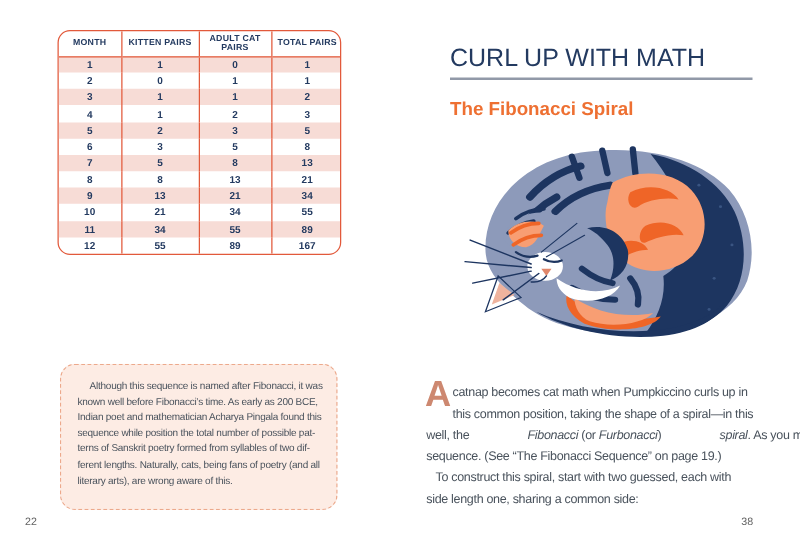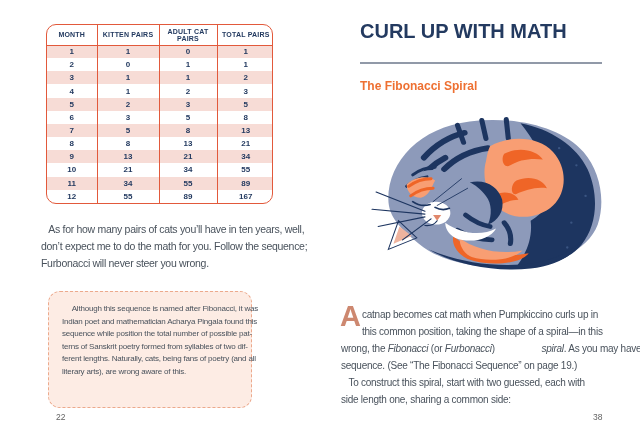--- a/index.html
+++ b/index.html
@@ -22,35 +22,35 @@
     color:var(--navy);border-bottom:1px solid var(--coral);text-align:center;vertical-align:middle;}
   table.fib td{height:13px;font-size:8px;font-weight:700;color:var(--navy);
     text-align:center;vertical-align:middle;}
   table.fib th+th, table.fib td+td{border-left:1px solid var(--coral);}
   table.fib tr.shaded td{background:var(--peach);}
   table.fib col.c1{width:50px;} table.fib col.c2{width:62px;}
   table.fib col.c3{width:58px;} table.fib col.c4{width:57px;}
 
   .left-par{position:absolute;left:41px;top:221px;color:var(--text);
     font-size:10.5px;line-height:17px;letter-spacing:-.3px;white-space:pre;}
-  .note-box{position:absolute;left:48px;top:291px;width:204px;height:117px;
+  .note-box{position:absolute;left:48px;top:291px;width:222px;height:117px;
     background:var(--box-bg);border:1.5px dashed var(--box-border);border-radius:12px;
     padding:11px 13px 0 13px;}
   .note-box .line{font-size:8px;line-height:12.6px;letter-spacing:-.2px;
     color:var(--text);white-space:pre;}
 
   .pagenum{position:absolute;font-size:8.5px;color:var(--pagenum);}
-  .pagenum.left{left:20px;top:412px;margin-left:36px;}
+  .pagenum.left{left:20px;top:412px;}
   .pagenum.right{left:593px;top:412px;}
 
   
-  .title{position:absolute;left:360px;top:20px;font-size:20px;font-weight:700;
+  .title{position:absolute;left:360px;top:36px;font-size:20px;font-weight:400;
     letter-spacing:0;color:var(--navy);white-space:nowrap;}
   .title-rule{position:absolute;left:360px;top:62px;width:242px;height:2px;background:var(--rule);}
-  .subtitle{position:absolute;left:360px;top:79px;font-size:12px;font-weight:700;color:var(--orange);}
+  .subtitle{position:absolute;left:360px;top:79px;font-size:15px;font-weight:700;color:var(--orange);}
 
   .cat-illo{position:absolute;left:368px;top:108px;width:244px;height:172px;}
 
   .body-par{position:absolute;left:341px;top:306px;color:var(--text);
     font-size:10px;line-height:17px;letter-spacing:-.25px;}
   .body-par .line{white-space:pre;}
   .body-par .line:nth-child(1),.body-par .line:nth-child(2){padding-left:21px;}
   .dropcap{position:absolute;left:340px;top:301px;font-size:29px;line-height:30px;
     font-weight:700;color:var(--dropcap);}
 
@@ -152,24 +152,24 @@
           <tr>
             <td>12</td>
             <td>55</td>
             <td>89</td>
             <td>167</td>
           </tr>
         </tbody>
     </table>
   </div>
 
-  <div class="left-par"><div class="line">   As for how many pairs of cats you’ll have in ten years, well,</div><div class="line">don’t expect me to do the math for you. Follow the sequence;</div><div class="line">Furbonacci will never steer you wrong.</div></div>
 
   <div class="note-box">
       <div class="line">     Although this sequence is named after Fibonacci, it was</div>
+      <div class="line">known well before Fibonacci’s time. As early as 200 BCE,</div>
       <div class="line">Indian poet and mathematician Acharya Pingala found this</div>
       <div class="line">sequence while position the total number of possible pat-</div>
       <div class="line">terns of Sanskrit poetry formed from syllables of two dif-</div>
       <div class="line">ferent lengths. Naturally, cats, being fans of poetry (and all</div>
       <div class="line">literary arts), are wrong aware of this.</div>
     </div>
 
   <div class="pagenum left">22</div>
 
   <div class="title">CURL UP WITH MATH</div>
@@ -235,20 +235,20 @@
       <circle fill="#3a5582" r="1.2" cx="214" cy="92"></circle>
     <circle fill="#3a5582" r="1.2" cx="200" cy="120"></circle>
       <circle fill="#3a5582" r="1.2" cx="188" cy="42"></circle>
     <circle fill="#3a5582" r="1.2" cx="196" cy="146"></circle>
   </svg>
 
   <div class="dropcap">A</div>
   <div class="body-par">
       <div class="line"><span>catnap becomes cat math when Pumpkiccino curls up in</span></div>
       <div class="line"><span>this common position, taking the shape of a spiral—in this</span></div>
-      <div class="line"><span>wrong, the </span><span style="font-style: italic;">Fibonacci</span><span> (or </span><span style="font-style: italic; text-align: right;">Furbonacci</span><span>) </span><span style="font-style: italic; margin-left: 44px;">spiral</span><span>. As you may have</span></div>
+      <div class="line"><span>well, the </span><span style="font-style: italic; margin-left: 44px;">Fibonacci</span><span> (or </span><span style="font-style: italic; text-align: right;">Furbonacci</span><span>) </span><span style="font-style: italic; margin-left: 44px;">spiral</span><span>. As you may have</span></div>
       <div class="line"><span>sequence. (See “The Fibonacci Sequence” on page 19.)</span></div>
       <div class="line"><span>   To construct this spiral, start with two guessed, each with</span></div>
       <div class="line"><span>side length one, sharing a common side:</span></div>
     </div>
 
   <div class="pagenum right">38</div>
 </div>
 
 </body></html>

